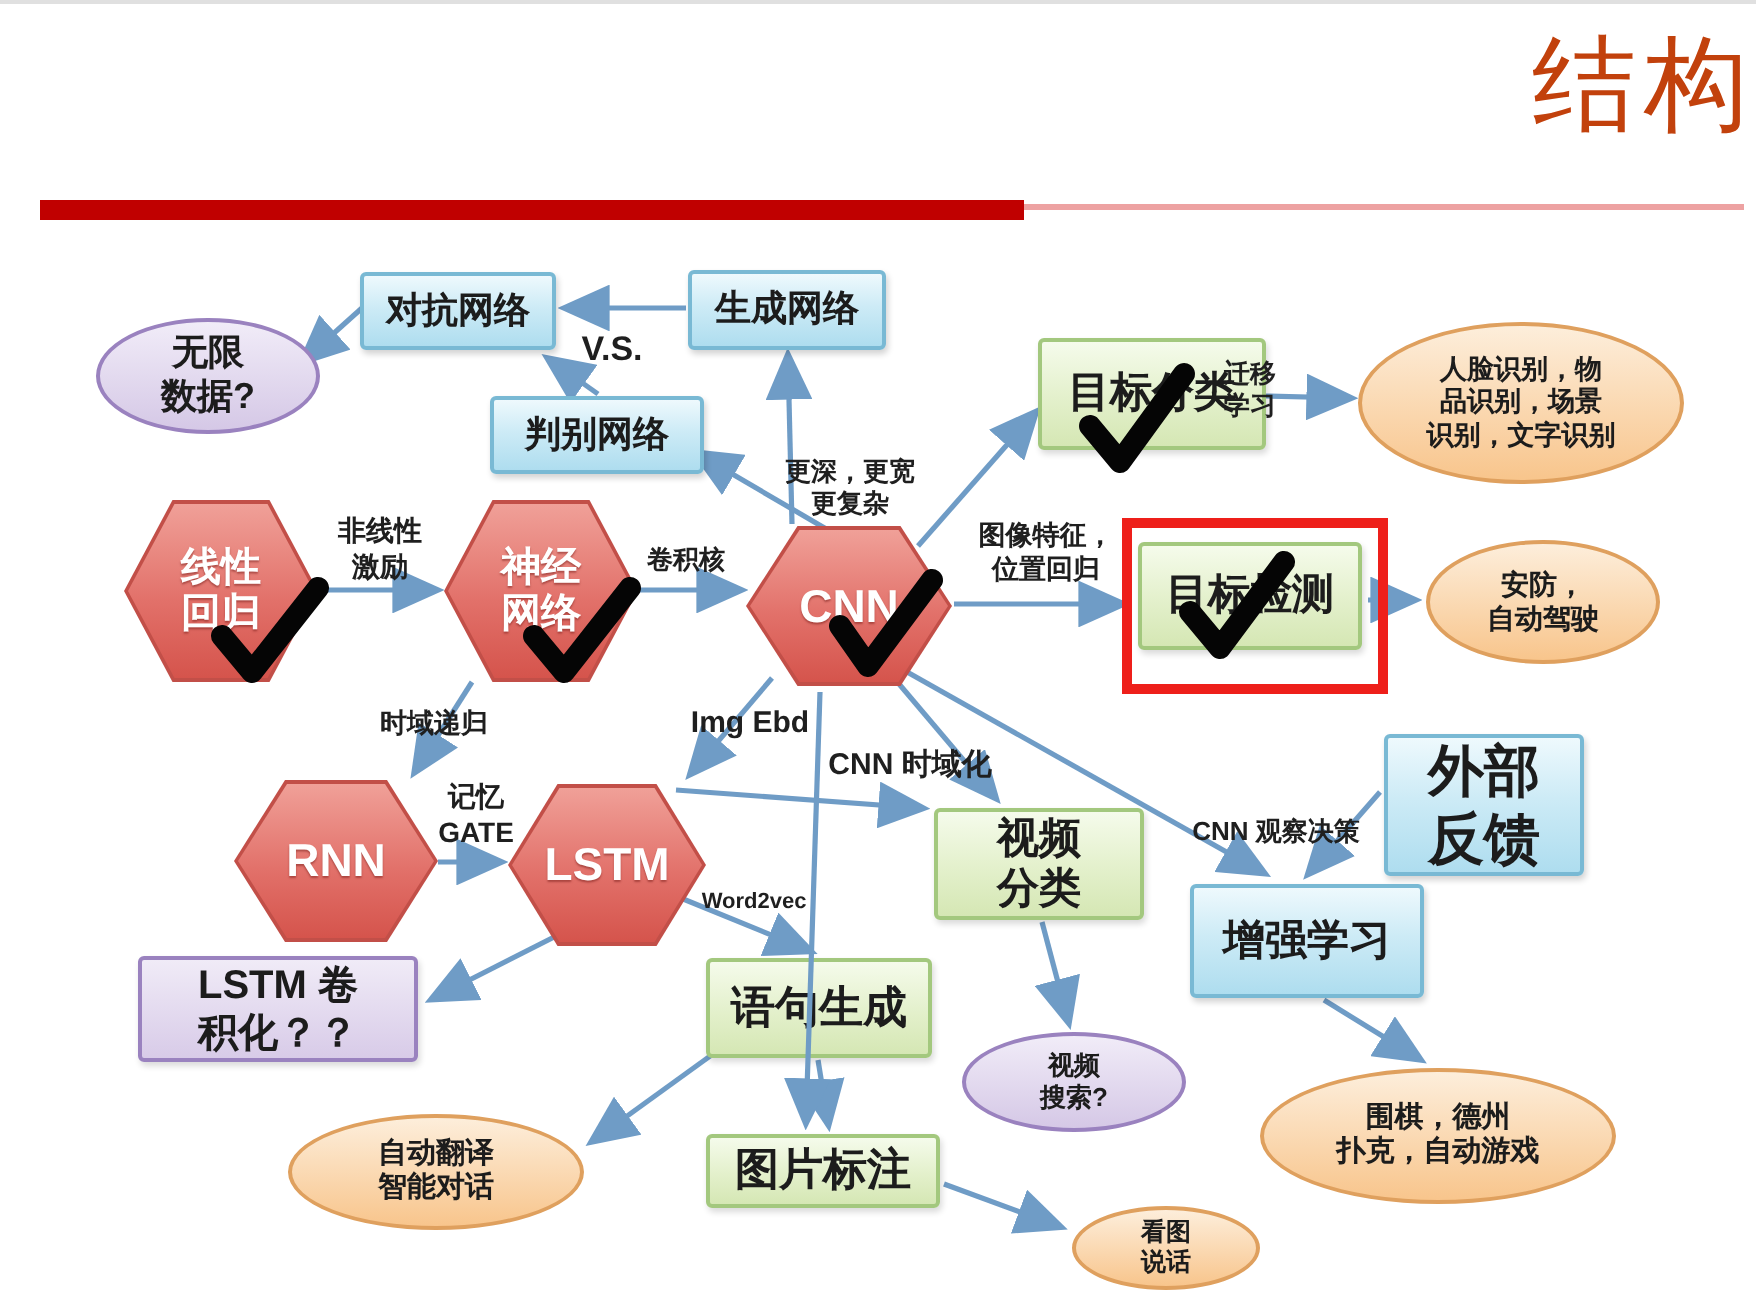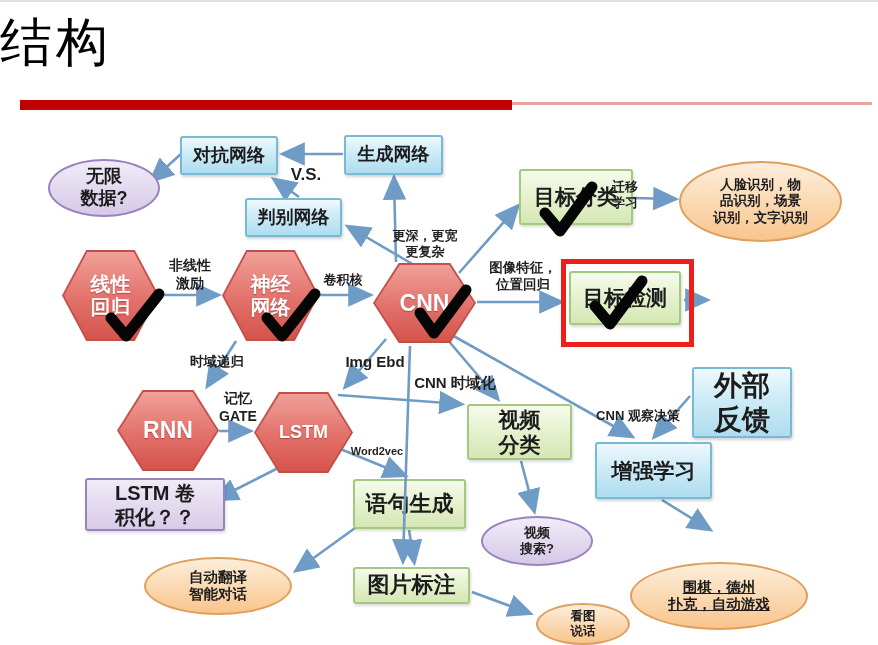--- a/index.html
+++ b/index.html
@@ -1,30 +1,30 @@
 <!DOCTYPE html>
 <html><head>
 <meta charset="utf-8">
 <style>
   html,body{margin:0;padding:0;background:#fff;}
   #stage{position:relative;width:878px;height:645px;background:#fff;overflow:hidden;
          font-family:"Liberation Sans",sans-serif;border-top:2px solid #e0e0e0;}
-  #page-title{position:absolute;left:0;top:6px;width:100%;text-align:left;margin:0;
-              font-family:"Liberation Serif",serif;font-weight:400;font-size:52px;color:#000000;letter-spacing:4px;}
+  #page-title{position:absolute;left:0;top:6px;width:100%;text-align:right;margin:0;
+              font-family:"Liberation Serif",serif;font-weight:400;font-size:52px;color:#c2410c;letter-spacing:4px;}
   .rule-thick{position:absolute;left:20px;top:98px;width:492px;height:10px;background:#c00000;}
   .rule-thin{position:absolute;left:512px;top:100px;width:360px;height:3px;background:#eda2a2;}
   svg.layer{position:absolute;left:0;top:0;pointer-events:none;}
   .node{position:absolute;display:flex;align-items:center;justify-content:center;text-align:center;
         white-space:pre-line;font-weight:bold;color:#1c1c1c;box-sizing:border-box;line-height:1.2;}
   .box-blue{background:linear-gradient(180deg,#eef9fd 0%,#cdebf6 45%,#aeddef 100%);
             border:2px solid #79b9d4;border-radius:3px;box-shadow:1px 2px 3px rgba(0,0,0,.18);}
   .box-green{background:linear-gradient(180deg,#f5fbeb 0%,#e3f0cb 55%,#d5e7b4 100%);
              border:2px solid #a3c87e;border-radius:3px;box-shadow:1px 2px 3px rgba(0,0,0,.15);}
   .box-purple{background:linear-gradient(180deg,#f0ebf7 0%,#d8cbe8 100%);
-              border:2px solid #9a82bf;border-radius:3px;box-shadow:1px 2px 3px rgba(0,0,0,.15);margin-left:16px;}
+              border:2px solid #9a82bf;border-radius:3px;box-shadow:1px 2px 3px rgba(0,0,0,.15);}
   .ellipse{border-radius:50%;}
   .ellipse-purple{background:linear-gradient(180deg,#f1ecf8 0%,#d5c8e6 100%);border:2px solid #9a82bf;}
   .ellipse-orange{background:linear-gradient(180deg,#fdeedb 0%,#f8c58c 100%);border:2px solid #dfa05e;}
   .hex{position:absolute;clip-path:polygon(25% 0%,75% 0%,100% 50%,75% 100%,25% 100%,0% 50%);
        background:#c24f48;display:flex;align-items:center;justify-content:center;}
   .hex-in{position:absolute;inset:2px;clip-path:polygon(25% 0%,75% 0%,100% 50%,75% 100%,25% 100%,0% 50%);
           background:linear-gradient(180deg,#f0a098 0%,#e2716a 55%,#d5544c 100%);}
   .hex-label{position:relative;z-index:1;color:#fff;font-weight:bold;text-align:center;
              white-space:pre-line;line-height:1.15;text-shadow:0 1px 1px rgba(120,30,25,.5);}
   .elabel{position:absolute;white-space:pre-line;text-align:center;font-weight:bold;color:#1f1f1f;line-height:1.25;}
@@ -72,21 +72,21 @@
       <line x1="409" y1="528" x2="414" y2="559" marker-end="url(#arr)"></line>
       <line x1="472" y1="590" x2="529" y2="611" marker-end="url(#arr)"></line>
       <line x1="362" y1="521" x2="297" y2="568" marker-end="url(#arr)"></line>
     </g>
   </svg>
 
   <div class="node ellipse ellipse-purple" style="left:48px;top:157px;width:112px;height:58px;font-size:18px;">无限
 数据?</div>
   <div class="node box-blue" style="left:180px;top:134px;width:98px;height:39px;font-size:18px;">对抗网络</div>
   <div class="node box-blue" style="left:344px;top:133px;width:99px;height:40px;font-size:18px;">生成网络</div>
-  <div class="node box-blue" style="left:245px;top:196px;width:97px;height:39px;font-size:18px;">判别网络</div>
+  <div class="node box-blue" style="left:245px;top:196px;width:107px;height:39px;font-size:18px;">判别网络</div>
 
   <div class="hex" style="left:62px;top:248px;width:97px;height:91px;">
     <div class="hex-in"></div>
     <span class="hex-label" style="font-size:20px;">线性
 回归</span>
   </div>
   <div class="hex" style="left:222px;top:248px;width:97px;height:91px;">
     <div class="hex-in"></div>
     <span class="hex-label" style="font-size:20px;">神经
 网络</span>
@@ -94,44 +94,46 @@
   <div class="hex" style="left:373px;top:261px;width:103px;height:80px;">
     <div class="hex-in"></div>
     <span class="hex-label" style="font-size:23px;">CNN</span>
   </div>
   <div class="hex" style="left:117px;top:388px;width:102px;height:81px;">
     <div class="hex-in"></div>
     <span class="hex-label" style="font-size:23px;">RNN</span>
   </div>
   <div class="hex" style="left:254px;top:390px;width:99px;height:81px;">
     <div class="hex-in"></div>
-    <span class="hex-label" style="font-size:18px;">LSTM</span>
+    <span class="hex-label" style="font-size:23px;">LSTM</span>
   </div>
 
   <div class="node box-green" style="left:519px;top:167px;width:114px;height:56px;font-size:21px;">目标分类</div>
   <div class="node box-green" style="left:569px;top:269px;width:112px;height:54px;font-size:21px;">目标检测</div>
   <div class="node ellipse ellipse-orange" style="left:679px;top:159px;width:163px;height:81px;font-size:13.5px;">人脸识别，物
 品识别，场景
 识别，文字识别</div>
+  <div class="node ellipse ellipse-orange" style="left:713px;top:268px;width:117px;height:62px;font-size:14px;">安防，
+自动驾驶</div>
 
   <div class="node box-purple" style="left:69px;top:476px;width:140px;height:53px;font-size:20px;">LSTM 卷
 积化？？</div>
   <div class="node ellipse ellipse-orange" style="left:144px;top:555px;width:148px;height:58px;font-size:14.5px;">自动翻译
 智能对话</div>
   <div class="node box-green" style="left:353px;top:477px;width:113px;height:50px;font-size:22px;">语句生成</div>
   <div class="node box-green" style="left:467px;top:402px;width:105px;height:56px;font-size:21px;">视频
 分类</div>
   <div class="node box-green" style="left:353px;top:565px;width:117px;height:37px;font-size:22px;">图片标注</div>
 
   <div class="node box-blue" style="left:692px;top:365px;width:100px;height:71px;font-size:28px;">外部
 反馈</div>
   <div class="node box-blue" style="left:595px;top:440px;width:117px;height:57px;font-size:21px;">增强学习</div>
   <div class="node ellipse ellipse-purple" style="left:481px;top:514px;width:112px;height:50px;font-size:13px;">视频
 搜索?</div>
-  <div class="node ellipse ellipse-orange" style="left:630px;top:560px;width:178px;height:68px;font-size:14.5px;text-decoration:underline;">围棋，德州
+  <div class="node ellipse ellipse-orange" style="left:630px;top:532px;width:178px;height:68px;font-size:14.5px;">围棋，德州
 扑克，自动游戏</div>
   <div class="node ellipse ellipse-orange" style="left:536px;top:601px;width:94px;height:42px;font-size:12.5px;">看图
 说话</div>
 
   <div class="elabel" style="left:283px;top:162px;width:46px;font-size:17px;">V.S.</div>
   <div class="elabel" style="left:160px;top:255px;width:60px;font-size:14px;">非线性
 激励</div>
   <div class="elabel" style="left:318px;top:270px;width:50px;font-size:13px;">卷积核</div>
   <div class="elabel" style="left:385px;top:226px;width:80px;font-size:13px;">更深，更宽
 更复杂</div>

